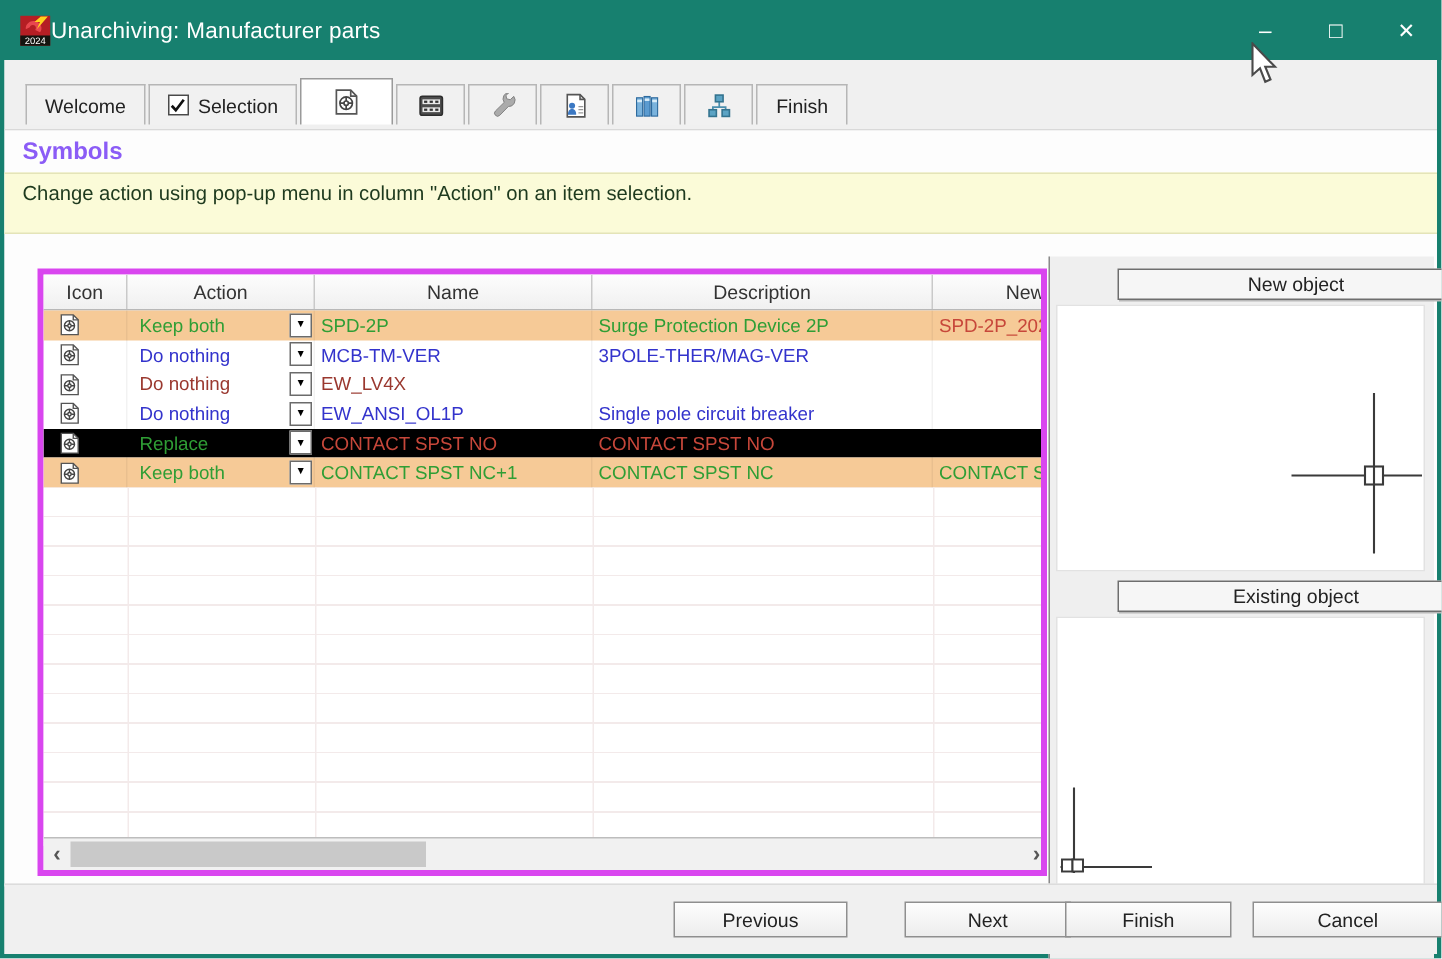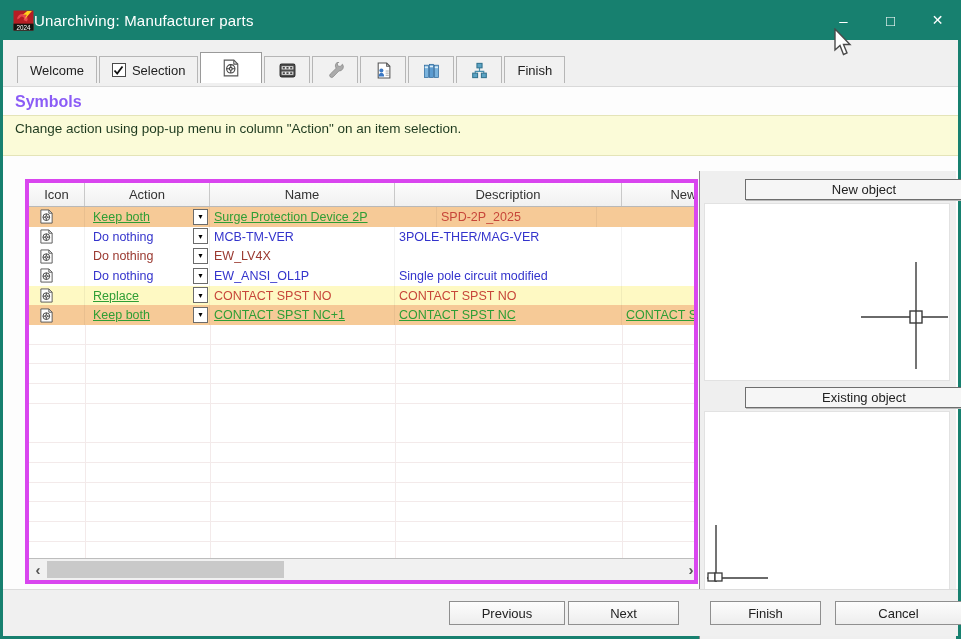--- a/index.html
+++ b/index.html
@@ -36,22 +36,22 @@
   .grid-head { display:flex; height:24px; background:linear-gradient(#fdfdfd,#f0f0f0); border-bottom:1px solid #b8b8b8; width:753px; }
   .hcell { display:flex; align-items:center; justify-content:center; font-size:13px; color:#333; border-right:1px solid #c9c9c9; overflow:hidden; white-space:nowrap; }
   .row { display:flex; height:19.7px; width:753px; align-items:center; }
   .cell { height:100%; display:flex; align-items:center; font-size:12.5px; white-space:nowrap; overflow:hidden; border-right:1px solid rgba(0,0,0,0.05); }
   .w-icon{ width:56px; justify-content:flex-start; padding-left:10px; }
   .w-action{ width:125px; position:relative; padding-left:8px; }
   .w-name{ width:185px; padding-left:4px; }
   .w-desc{ width:227px; padding-left:4px; }
   .w-new{ width:160px; padding-left:4px; }
   .bg-orange { background:#f6ca97; }
-  .bg-pink { background:#fef9c3; }
-  .c-green { color:#2f9e35;text-decoration:underline; }
+  .bg-pink { background:#000000; }
+  .c-green { color:#2f9e35; }
   .c-blue { color:#3333cc; }
   .c-maroon { color:#9a382f; }
   .c-red { color:#c7473a; }
   .dd-btn { position:absolute; right:1px; top:1.5px; width:15px; height:16px; background:#fff; border:1px solid #6b6b6b; font-size:7px; color:#000; display:flex; align-items:center; justify-content:center; }
   .empty-rows { width:753px; height:239px;
     background:
       linear-gradient(#f3eaea,#f3eaea) 56px 0/1px 100% no-repeat,
       linear-gradient(#f3eaea,#f3eaea) 181px 0/1px 100% no-repeat,
       linear-gradient(#f3eaea,#f3eaea) 366px 0/1px 100% no-repeat,
       linear-gradient(#f3eaea,#f3eaea) 593px 0/1px 100% no-repeat,
@@ -195,20 +195,21 @@
               <path d="M10.5 1 v3.5 h3.5" fill="none" stroke="#555"></path>
               <circle cx="7.8" cy="8.7" r="3.6" fill="none" stroke="#444"></circle>
               <path d="M7.8 5.1 v7.2 M4.2 8.7 h7.2" stroke="#444"></path>
               <circle cx="7.8" cy="8.7" r="1.2" fill="#fdfdfd" stroke="#444"></circle>
             </svg>
           </div>
         <div class="cell w-action c-green">
             <span>Keep both</span>
             <span class="dd-btn">▼</span>
           </div>
+        <div class="cell w-name c-green">SPD-2P</div>
         <div class="cell w-desc c-green">Surge Protection Device 2P</div>
         <div class="cell w-new c-red">SPD-2P_2025</div>
       </div>
 
       <div class="row">
         <div class="cell w-icon">
             <svg width="15" height="15" viewBox="0 0 16 16">
               <path d="M2 1 h8.5 l3.5 3.5 V15 H2 z" fill="#fdfdfd" stroke="#555"></path>
               <path d="M10.5 1 v3.5 h3.5" fill="none" stroke="#555"></path>
               <circle cx="7.8" cy="8.7" r="3.6" fill="none" stroke="#444"></circle>
@@ -252,21 +253,21 @@
               <circle cx="7.8" cy="8.7" r="3.6" fill="none" stroke="#444"></circle>
               <path d="M7.8 5.1 v7.2 M4.2 8.7 h7.2" stroke="#444"></path>
               <circle cx="7.8" cy="8.7" r="1.2" fill="#fdfdfd" stroke="#444"></circle>
             </svg>
           </div>
         <div class="cell w-action c-blue">
             <span>Do nothing</span>
             <span class="dd-btn">▼</span>
           </div>
         <div class="cell w-name c-blue">EW_ANSI_OL1P</div>
-        <div class="cell w-desc c-blue">Single pole circuit modified</div>
+        <div class="cell w-desc c-blue">Single pole circuit breaker</div>
         <div class="cell w-new c-blue"></div>
       </div>
 
       <div class="row bg-pink">
         <div class="cell w-icon">
             <svg width="15" height="15" viewBox="0 0 16 16">
               <path d="M2 1 h8.5 l3.5 3.5 V15 H2 z" fill="#fdfdfd" stroke="#555"></path>
               <path d="M10.5 1 v3.5 h3.5" fill="none" stroke="#555"></path>
               <circle cx="7.8" cy="8.7" r="3.6" fill="none" stroke="#444"></circle>
               <path d="M7.8 5.1 v7.2 M4.2 8.7 h7.2" stroke="#444"></path>
@@ -325,21 +326,21 @@
           <path d="M11 113 V170 M2 166 H63" fill="none" stroke="#3a3a3a" stroke-width="1.4"></path>
           <rect x="3" y="161" width="7" height="8" fill="#ffffff" stroke="#3a3a3a" stroke-width="1.3"></rect>
           <rect x="10" y="161" width="7" height="8" fill="#ffffff" stroke="#3a3a3a" stroke-width="1.3"></rect>
         </svg>
       </div>
     </div>
   </div>
 
   <div class="footer">
     <div class="btn" style="left:446px; width:116px">Previous</div>
-    <div class="btn" style="left:565px; width:111px">Next</div>
+    <div class="btn" style="left:600px; width:111px">Next</div>
     <div class="btn" style="left:707px; width:111px">Finish</div>
     <div class="btn" style="left:832px; width:127px">Cancel</div>
   </div>
 
 </div>
 
 <svg class="cursor" width="22" height="30" viewBox="0 0 22 30">
   <path d="M2 1 L2 22 L7 17.5 L10.5 26.5 L14 25 L10.5 16.5 L17 16.5 Z" fill="#ffffff" stroke="#4a4a4a" stroke-width="1.4"></path>
 </svg>
 

